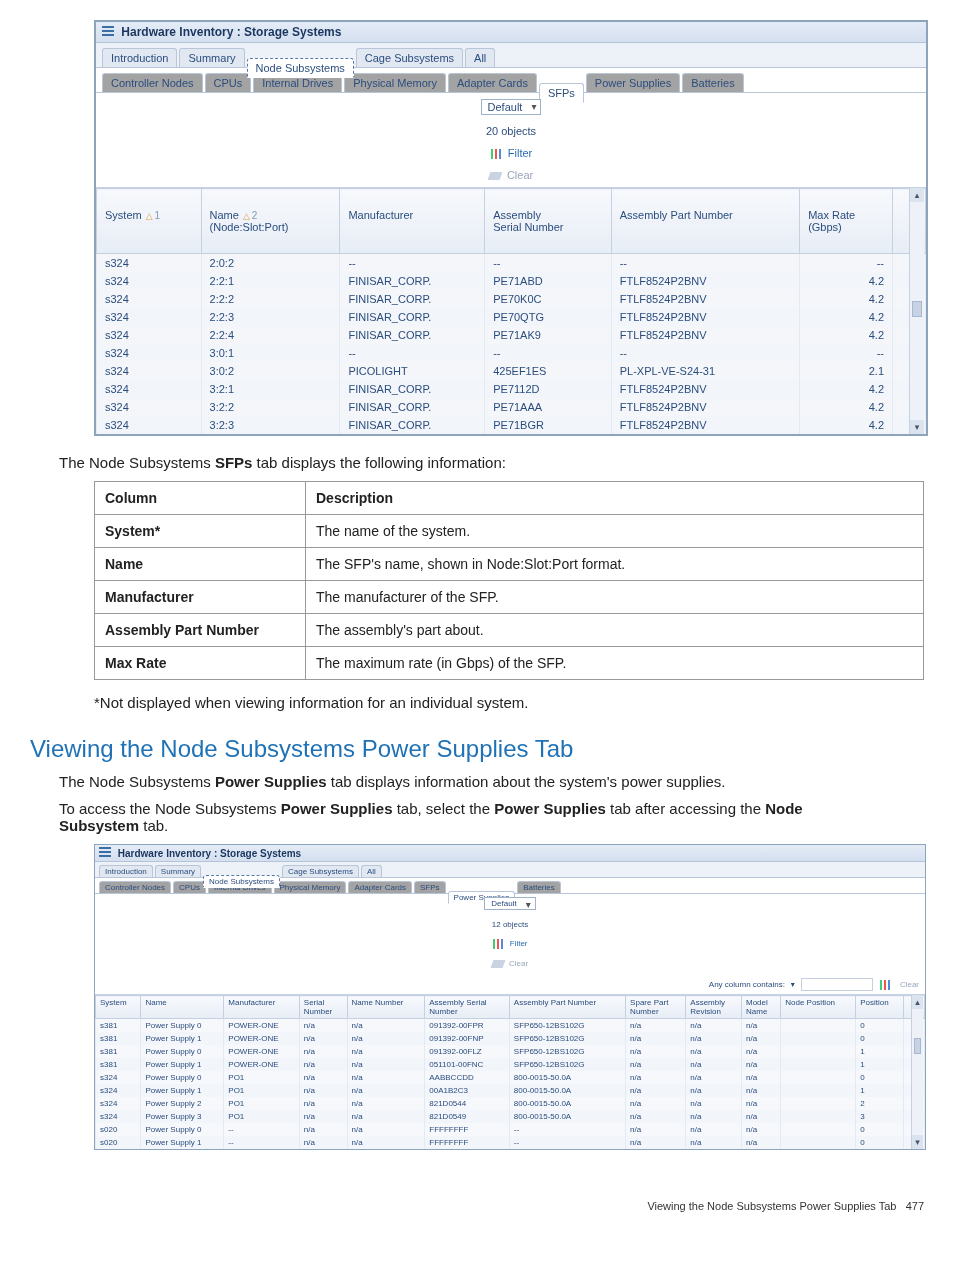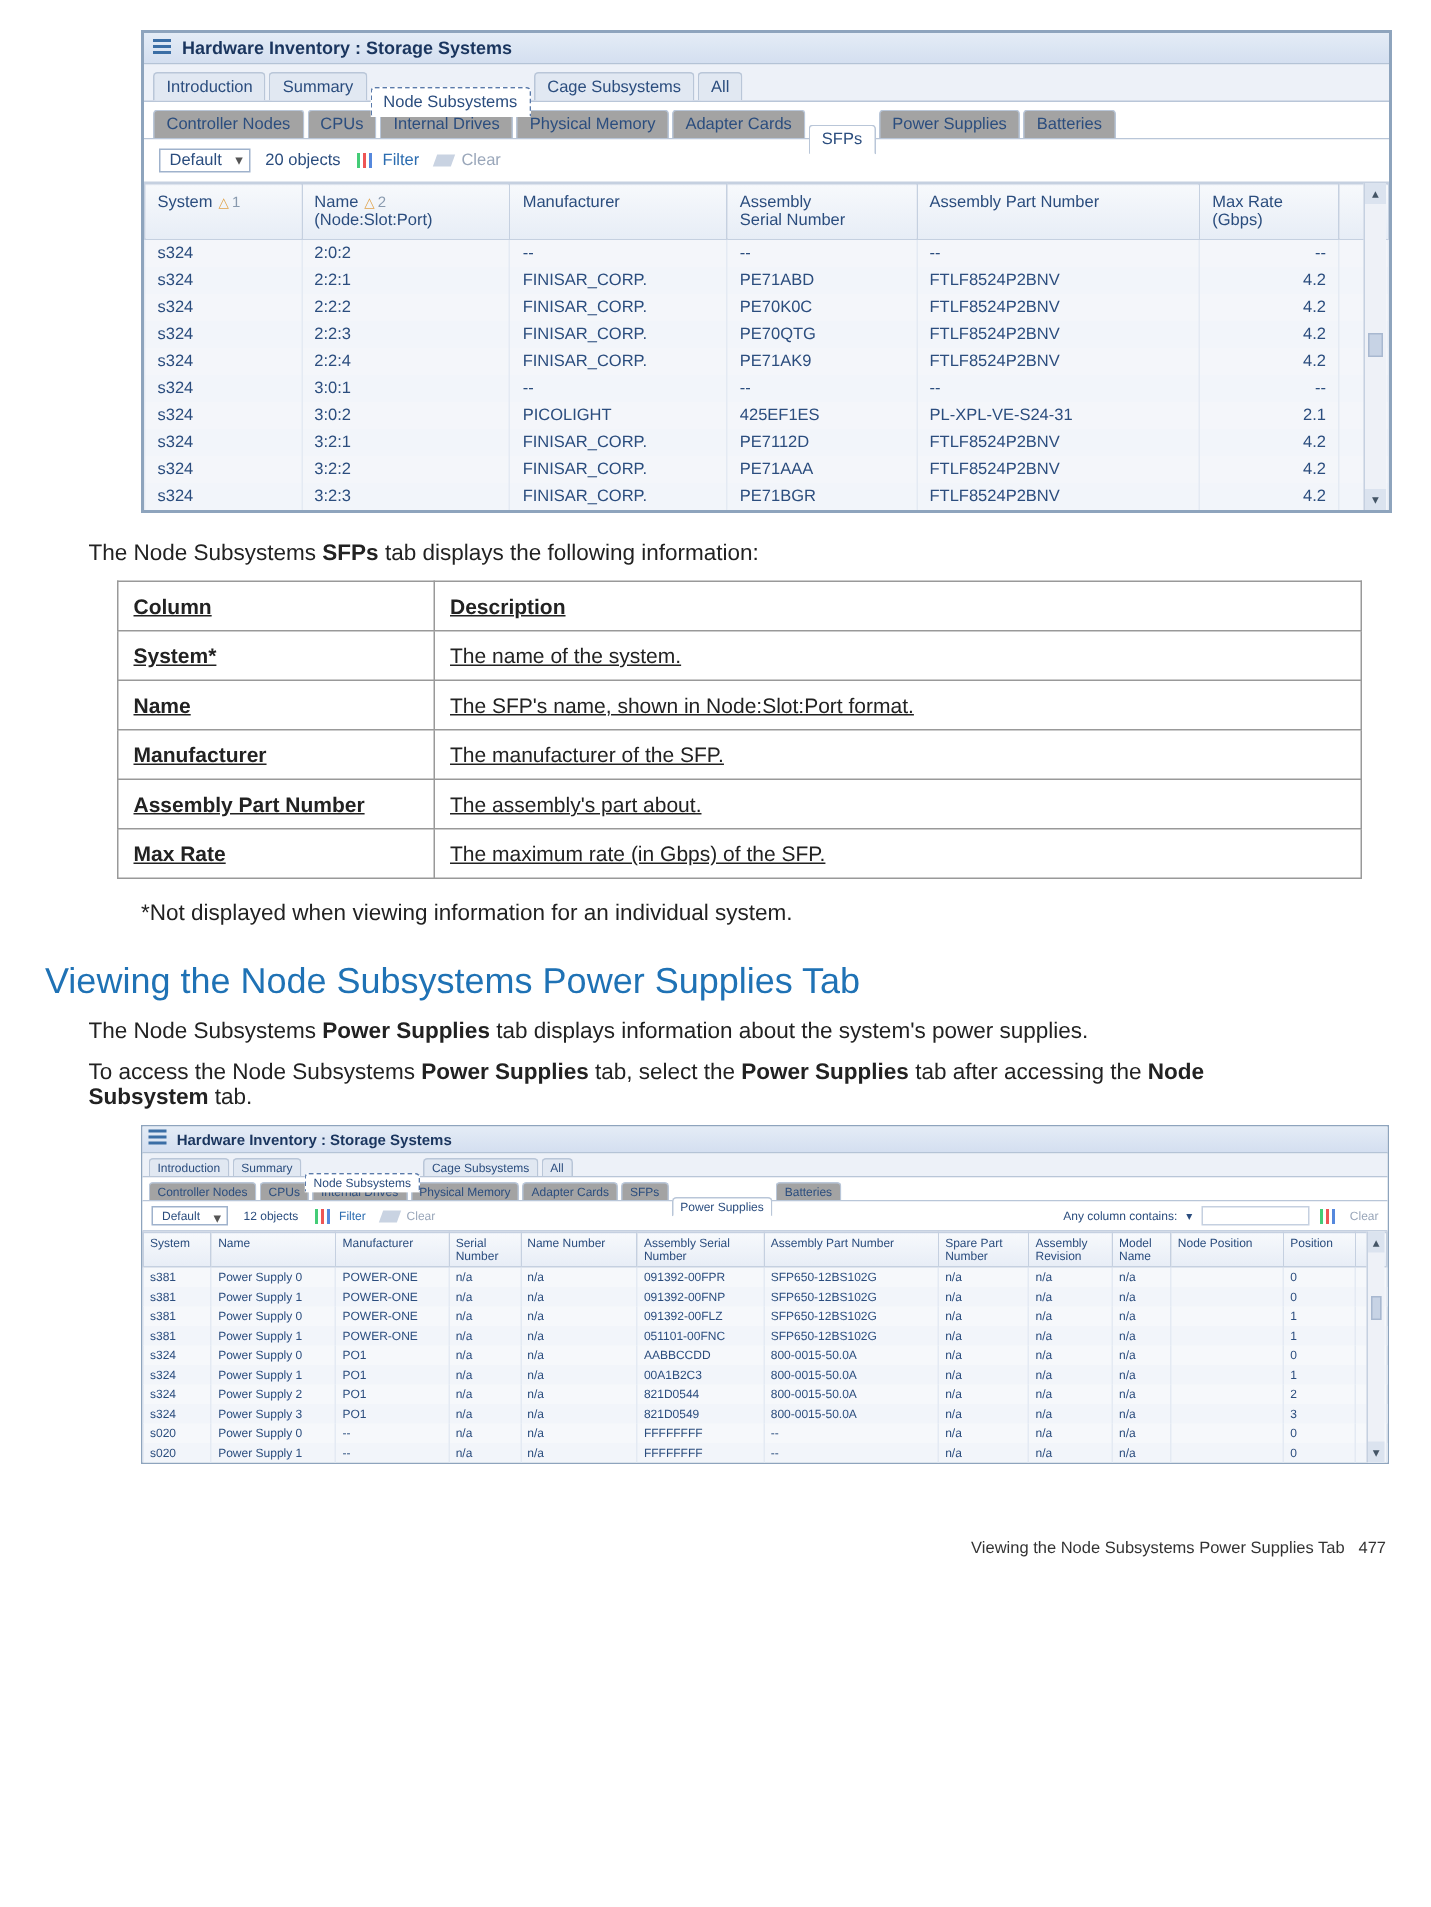--- a/index.html
+++ b/index.html
@@ -70,20 +70,21 @@
   }
   .toolbar {
     display:flex;
     align-items:center;
     gap:10px;
     padding:6px 10px;
     background:#fff;
     border-bottom:1px solid #c5d0e0;
     font-size:11px;
     color:#2b4d7e;
+    flex-direction:column;
   }
   .toolbar .select {
     border:1px solid #9fb2cc;
     background:#fff;
     padding:1px 18px 1px 6px;
     position:relative;
   }
   .toolbar .select::after{
     content:"▾"; position:absolute; right:4px; top:1px; font-size:10px; color:#555;
   }
@@ -98,21 +99,21 @@
   }
   .grid {
     width:100%;
     border-collapse:collapse;
     font-size:11px;
     color:#2b4d7e;
   }
   .grid th {
     background: linear-gradient(#f7f9fc,#e7edf6);
     border:1px solid #c5d0e0;
-    padding:6px 8px;
+    padding:20px 8px;
     text-align:left;
     font-weight:normal;
     vertical-align:top;
     position:relative;
   }
   .sort-asc::after{
     content:"△"; font-size:9px; color:#e0a24a; margin-left:4px;
   }
   .sort-num{
     color:#8899ae; font-size:10px; margin-left:2px;
@@ -131,25 +132,24 @@
     background:#eef1f7; border-left:1px solid #c5d0e0;
   }
   .fake-scroll .arrow{position:absolute;left:0;right:0;height:14px;background:#dbe3ef;text-align:center;font-size:9px;line-height:14px;color:#456;}
   .fake-scroll .arrow.up{top:0;}
   .fake-scroll .arrow.down{bottom:0;}
   .fake-scroll .thumb{position:absolute;left:2px;right:2px;top:46%;height:14px;background:#c7d3e5;border:1px solid #a8b8d0;}
   
   .doc-text{ margin:18px 0 10px 29px; font-size:15px; max-width:820px;}
   .doc-text b{ font-weight:bold;}
   .desc-table{
-    margin-left:48px;
+    margin-left:64px;
     width:calc(100% - 64px);
     border-collapse:collapse;
     font-size:14px;
-    text-decoration:underline;
   }
   .desc-table th,.desc-table td{
     border:1px solid #999;
     padding:8px 10px;
     text-align:left;
     vertical-align:top;
   }
   .desc-table th{ background:#fff; font-weight:bold;}
   .desc-table thead th{ background:#fff;}
   .desc-table td.key{ font-weight:bold; width:190px;}

